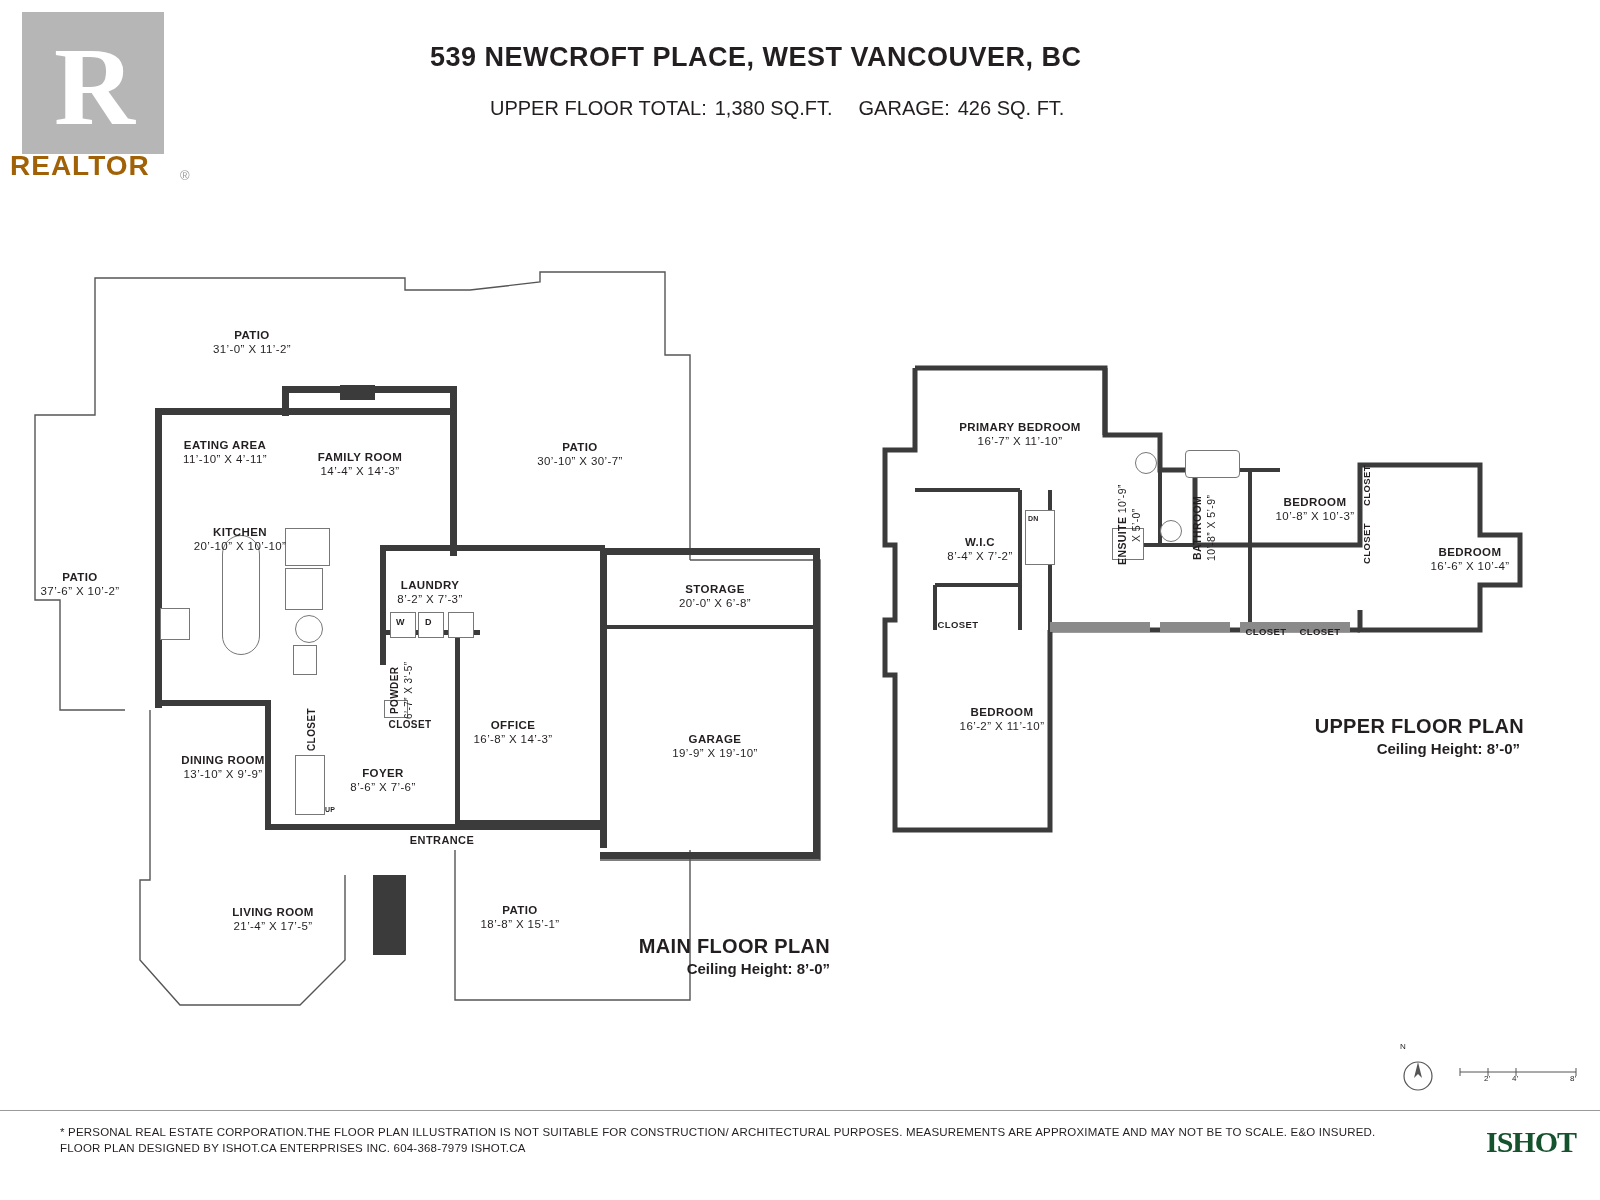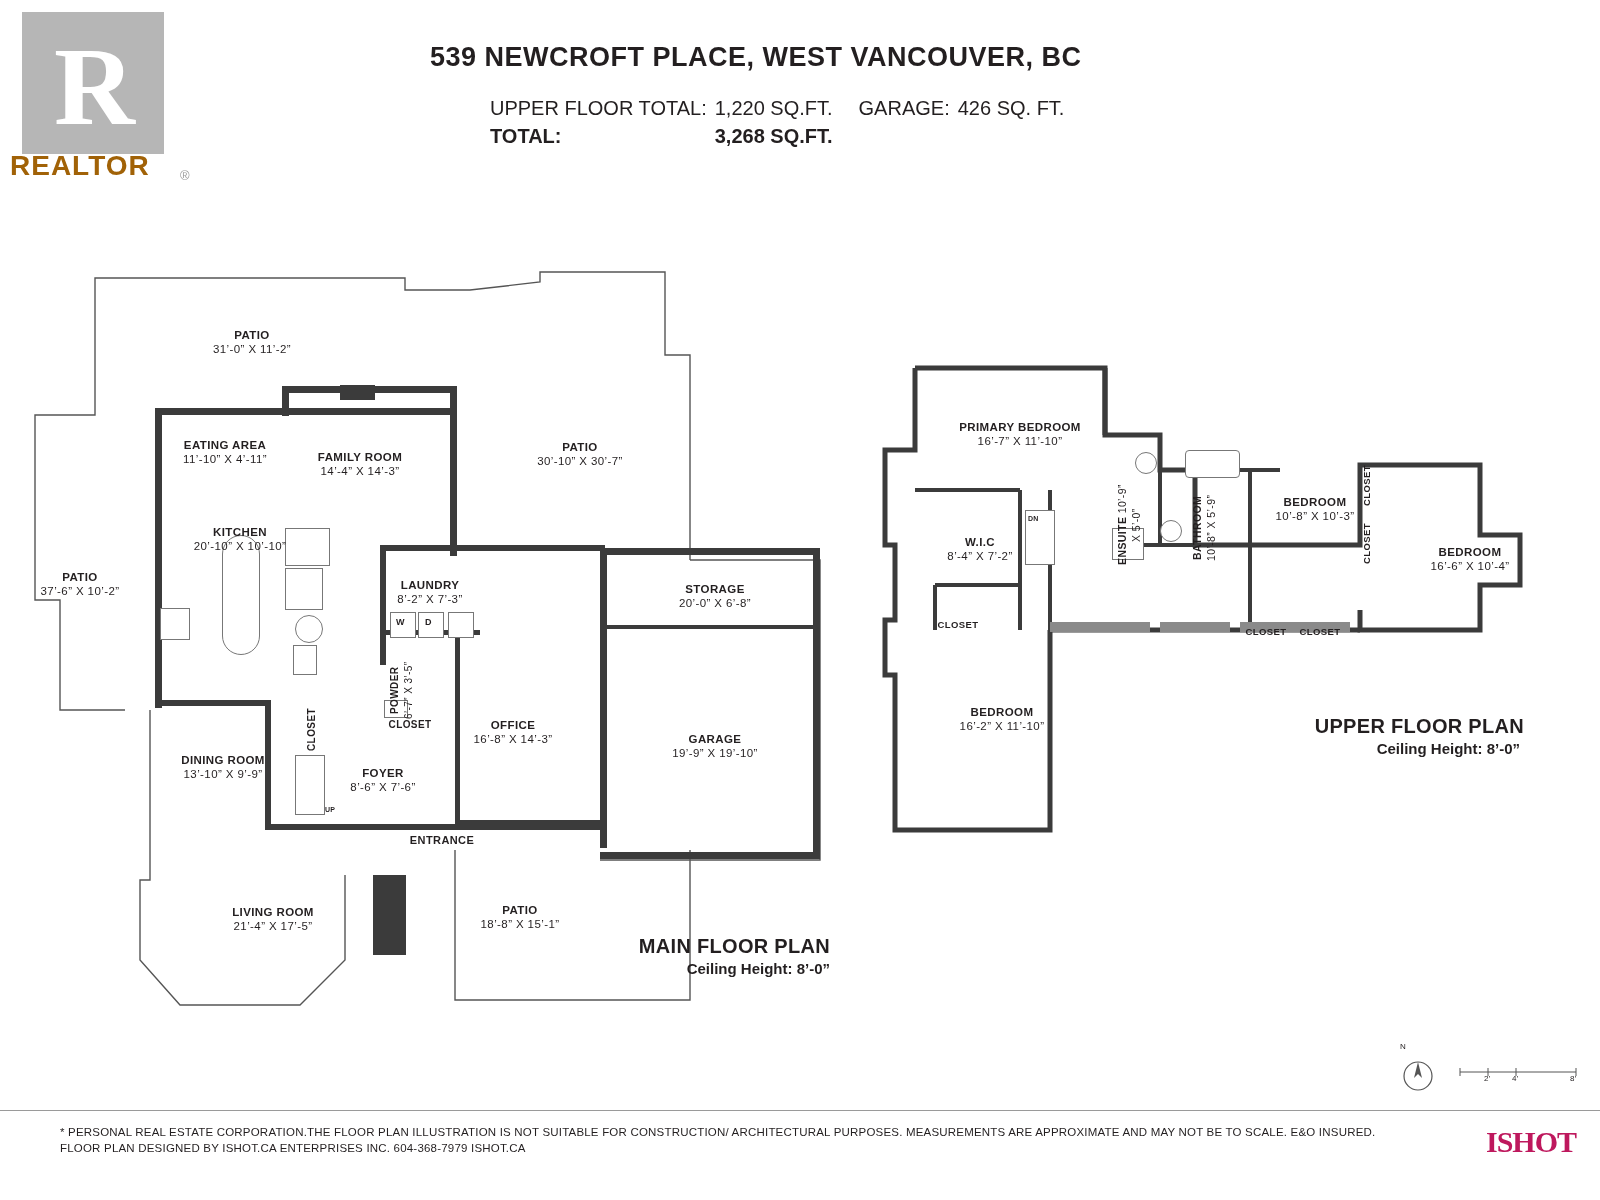--- a/index.html
+++ b/index.html
@@ -45,21 +45,21 @@
   .plansub{font-size:15px;font-weight:bold;text-align:right;}
 
   
   .w{position:absolute;background:#3b3b3b;}
   .fix{position:absolute;border:1px solid #777;box-sizing:border-box;background:#fff;}
 
   
   #footline{left:0;top:1110px;width:1600px;height:1px;background:#9a9a9a;}
   #footer{left:28px;top:1124px;font-size:11.5px;line-height:16px;letter-spacing:.2px;margin-left:32px;}
   #ishot{right:24px;top:1125px;text-align:right;}
-  #ishot .mark{font-family:"Liberation Serif", serif;font-weight:bold;font-size:30px;letter-spacing:-1px;color:#be185d;}
+  #ishot .mark{font-family:"Liberation Serif", serif;font-weight:bold;font-size:30px;letter-spacing:-1px;color:#14532d;}
 
   
   #compass{left:1395px;top:1048px;width:46px;height:46px;}
   #scalebar{left:1458px;top:1064px;width:120px;height:26px;}
 </style>
 </head>
 <body>
 
 <div class="abs" id="realtor-logo">
   <div class="rbox"></div>
@@ -68,29 +68,23 @@
   <div class="rreg">®</div>
 </div>
 
 <div class="abs" id="title">539 NEWCROFT PLACE, WEST VANCOUVER, BC</div>
 
 <div class="abs" id="stats">
   <table>
     <tbody>
     <tr>
       <td class="lbl">UPPER FLOOR TOTAL:</td>
-      <td class="val">1,220 SQ.FT.</td>
+      <td class="val">1,380 SQ.FT.</td>
       <td class="lbl">GARAGE:</td>
       <td class="val">426 SQ. FT.</td>
-    </tr>
-    <tr>
-      <td class="lbl b">TOTAL:</td>
-      <td class="val b">3,268 SQ.FT.</td>
-      <td class="lbl"></td>
-      <td class="val"></td>
     </tr>
   </tbody>
     </table>
 </div>
 
 <div class="abs" id="main-plan" style="left:0;top:0;width:900px;height:1060px;">
 
   <svg class="abs" style="left:0;top:260px;width:900px;height:780px;" viewBox="0 0 900 780">
 
     <polyline points="95,25 95,18 405,18 405,30 470,30 540,22 540,12 665,12 665,95 690,95 690,190 690,300" fill="none" stroke="#555" stroke-width="1.4"></polyline>

